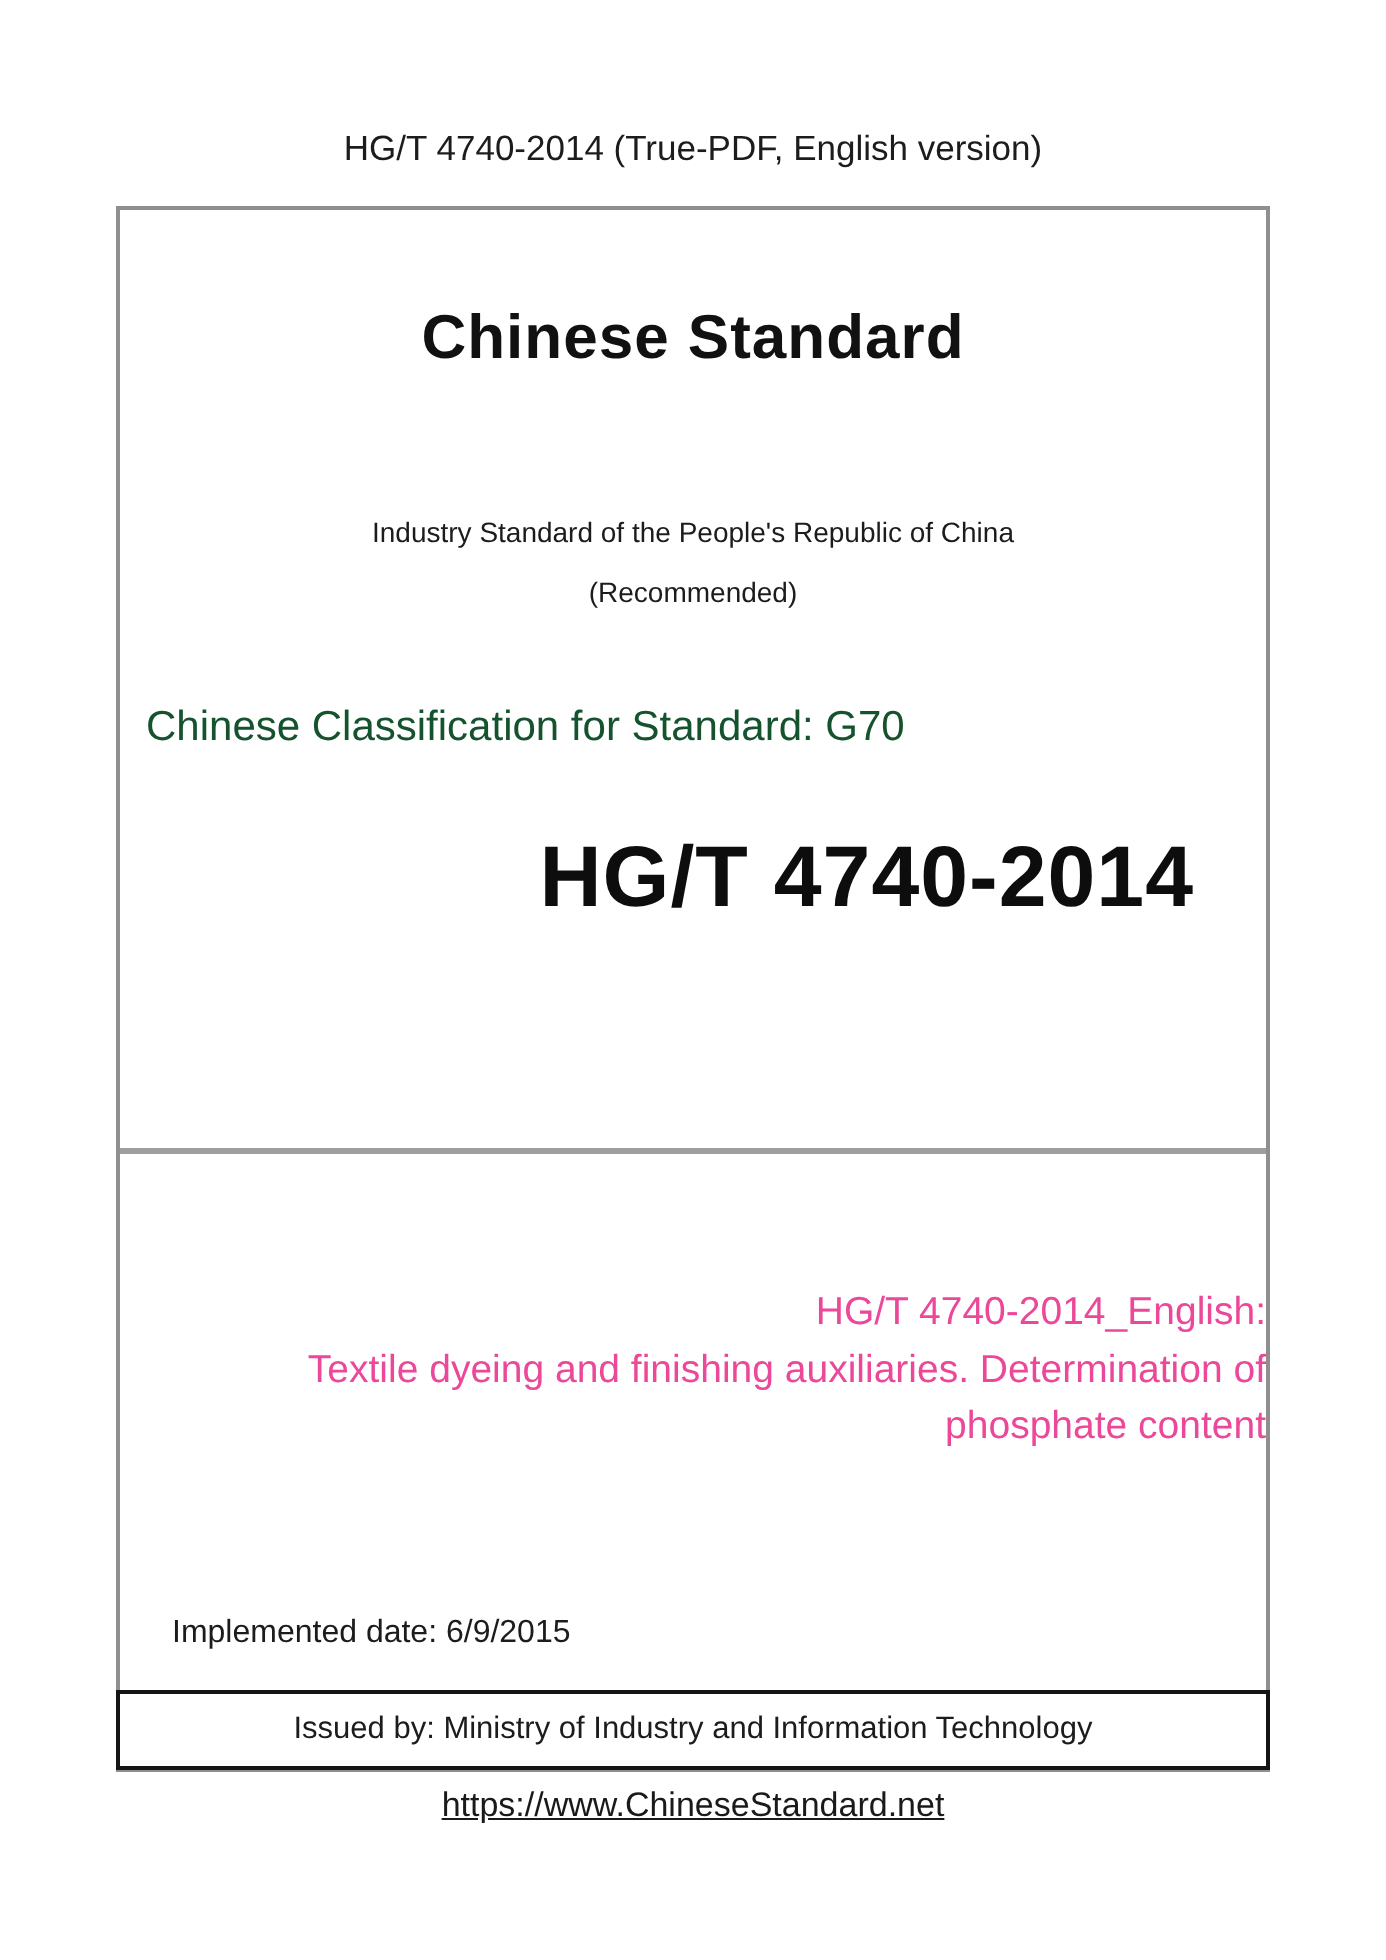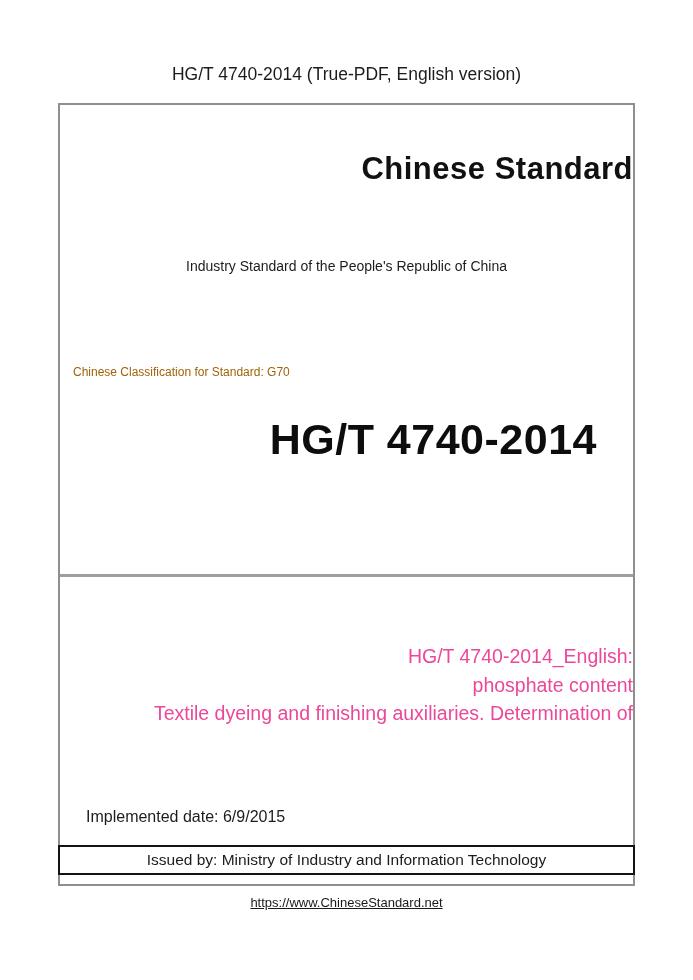--- a/index.html
+++ b/index.html
@@ -21,39 +21,39 @@
 
   .frame {
     position: absolute; left: 58px; top: 103px;
     width: 577px; height: 783px;
     border: 2px solid #8f8f8f;
     background: #ffffff;
   }
 
   .brand-title {
     position: absolute; top: 46px; left: 0; width: 100%;
-    text-align: right;
+    text-align: center;
     font-size: 31px; font-weight: bold; letter-spacing: 0.5px;
     color: #111111;
   }
   .brand-code {
     position: absolute; top: 26px; right: 9px;
     font-size: 62px; font-weight: bold; line-height: 1;
     letter-spacing: -1px; color: #0d0d0d;
   }
 
   .standard-type {
     position: absolute; top: 146px; left: 0; width: 100%;
     text-align: center;
     font-size: 14px; line-height: 30px; color: #1c1c1c;
   }
 
   .classification {
-    position: absolute; top: 260px; left: 13px;
-    font-size: 12px; color: #a16207;
+    position: absolute; top: 247px; left: 13px;
+    font-size: 21px; color: #14532d;
   }
 
   .standard-number {
     position: absolute; top: 310px; left: 0; width: 100%;
     text-align: right; padding-right: 36px;
     font-size: 43px; font-weight: bold; letter-spacing: 0.5px;
     color: #0d0d0d;
   }
 
   .divider {
@@ -69,63 +69,64 @@
 
   .dates-row {
     position: absolute; top: 703px; left: 0; width: 100%;
     padding: 0 26px;
     display: flex; justify-content: space-between;
     font-size: 16px; color: #1c1c1c;
   }
 
   .issued-by-box {
     position: absolute; top: 740px; left: -2px; right: -2px;
-    height: 30px;
+    height: 40px;
     border: 2px solid #141414;
     background: #ffffff;
     display: flex; align-items: center; justify-content: center;
     font-size: 15.5px; color: #1c1c1c;
   }
 
   .footer-url {
     position: absolute; top: 893px; left: 0; width: 100%;
     text-align: center;
   }
   .footer-url a {
-    font-size: 13px; color: #1a1a1a;
+    font-size: 17px; color: #1a1a1a;
     text-decoration: underline;
     cursor: pointer;
   }
 </style>
 </head>
 <body>
 
 <div class="page">
 
   <div class="doc-header">HG/T 4740-2014 (True-PDF, English version)</div>
 
   <div class="frame">
 
     <div class="brand-title">Chinese Standard</div>
 
 
     <div class="standard-type">
       <div>Industry Standard of the People's Republic of China</div>
+      <div>(Recommended)</div>
     </div>
 
     <div class="classification">Chinese Classification for Standard: G70</div>
 
     <div class="standard-number">HG/T 4740-2014</div>
 
     <div class="divider"></div>
 
     <div class="english-title">
       <div>HG/T 4740-2014_English:</div>
+      <div>Textile dyeing and finishing auxiliaries. Determination of</div>
       <div>phosphate content</div>
-      <div>Textile dyeing and finishing auxiliaries. Determination of</div>
     </div>
 
     <div class="dates-row">
       <span>Implemented date: 6/9/2015</span>
     </div>
 
     <div class="issued-by-box">
       <span>Issued by: Ministry of Industry and Information Technology</span>
     </div>
 

